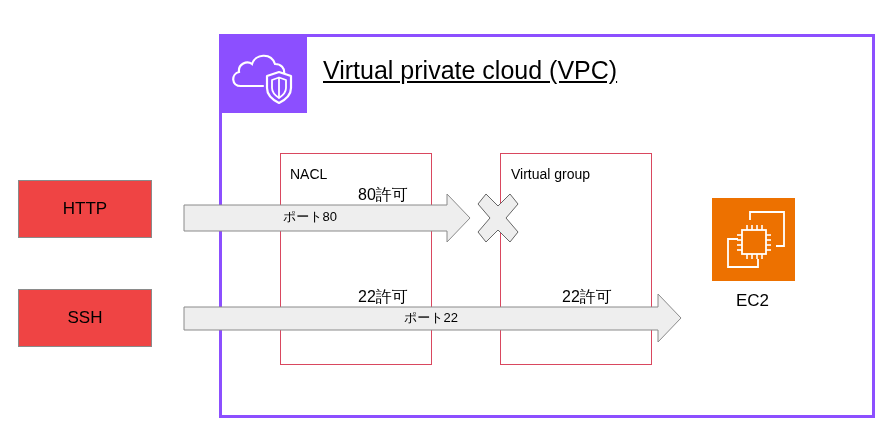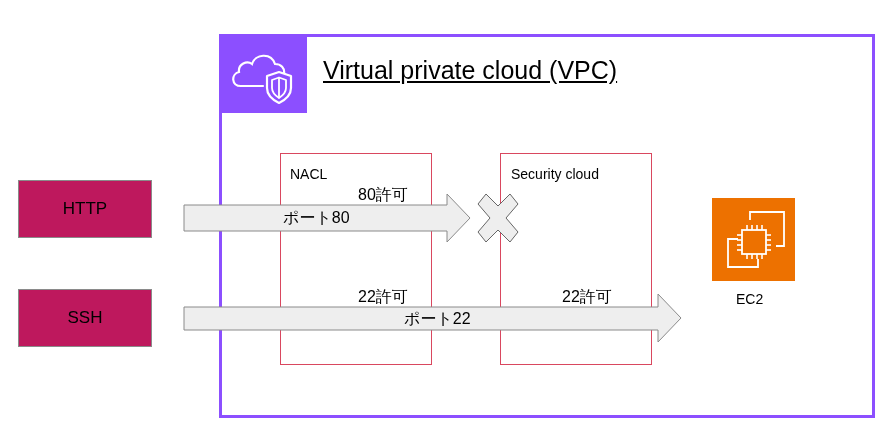--- a/index.html
+++ b/index.html
@@ -3,28 +3,28 @@
   <meta charset="utf-8">
   <style>
     html, body { margin: 0; padding: 0; background: #ffffff; }
     body { width: 892px; height: 448px; position: relative; overflow: hidden;
            font-family: "Liberation Sans", "DejaVu Sans", sans-serif; color: #000; }
     .abs { position: absolute; }
     .vpc { left: 219px; top: 34px; width: 650px; height: 378px;
            border: 3px solid #8c4fff; box-sizing: content-box; }
     .vpc-icon-box { left: 219px; top: 34px; width: 88px; height: 79px; background: #8c4fff; }
     .vpc-title { left: 323px; top: 56px; font-size: 25px; white-space: nowrap; text-decoration: underline; }
-    .src-box { background: #be185d; border: 1px solid #8a8a8a; box-sizing: border-box;
+    .src-box { background: #ef4444; border: 1px solid #8a8a8a; box-sizing: border-box;
                display: flex; align-items: center; justify-content: center; font-size: 17px; }
     .zone { border: 1.5px solid #d9475f; box-sizing: border-box; }
     .zone-label { font-size: 14px; white-space: nowrap; }
     .allow { font-size: 16px; white-space: nowrap; }
-    .arrow-label { font-size: 16px; white-space: nowrap; }
+    .arrow-label { font-size: 13px; white-space: nowrap; }
     .ec2-box { left: 712px; top: 198px; width: 83px; height: 83px; background: #ed7100; }
-    .ec2-label { left: 736px; top: 291px; font-size: 14px; }
+    .ec2-label { left: 736px; top: 291px; font-size: 17px; }
     svg.overlay { position: absolute; left: 0; top: 0; }
   </style>
 </head>
 <body>
 
 <div class="abs vpc"></div>
 <div class="abs vpc-icon-box">
   <svg width="88" height="79" viewBox="0 0 88 79">
     <path d="M22 52 C12 52 12 40 20 38 C19 30 28 26 33 30 C36 20 52 18 56 30 C62 30 66 34 65 40" fill="none" stroke="#fff" stroke-width="2.2" stroke-linecap="round"></path>
     <path d="M22 52 L44 52" fill="none" stroke="#fff" stroke-width="2.2" stroke-linecap="round"></path>
@@ -39,21 +39,21 @@
   <span>HTTP</span>
 </div>
 <div class="abs src-box" style="left:18px;top:289px;width:134px;height:58px;text-align:center;">
   <span>SSH</span>
 </div>
 
 <div class="abs zone" style="left:280px;top:153px;width:152px;height:212px;"></div>
 <div class="abs zone-label" style="left:290px;top:166px;">NACL</div>
 
 <div class="abs zone" style="left:500px;top:153px;width:152px;height:212px;"></div>
-<div class="abs zone-label" style="left:511px;top:166px;">Security cloud</div>
+<div class="abs zone-label" style="left:511px;top:166px;">Virtual group</div>
 
 <svg class="overlay" width="892" height="448">
   <polygon points="184,205 447,205 447,194 470,218 447,242 447,231 184,231" fill="#eeeeee" stroke="#8a8a8a" stroke-width="1"></polygon>
   <polygon points="478,204 486,194 498,206 510,194 518,204 506,218 518,232 510,242 498,230 486,242 478,232 490,218" fill="#eeeeee" stroke="#666666" stroke-width="1"></polygon>
   <polygon points="184,307 658,307 658,294 681,318 658,342 658,330 184,330" fill="#eeeeee" stroke="#8a8a8a" stroke-width="1"></polygon>
 </svg>
 
 <div class="abs allow" style="left:358px;top:185px;">80許可</div>
 <div class="abs allow" style="left:358px;top:287px;">22許可</div>
 <div class="abs allow" style="left:562px;top:287px;">22許可</div>

